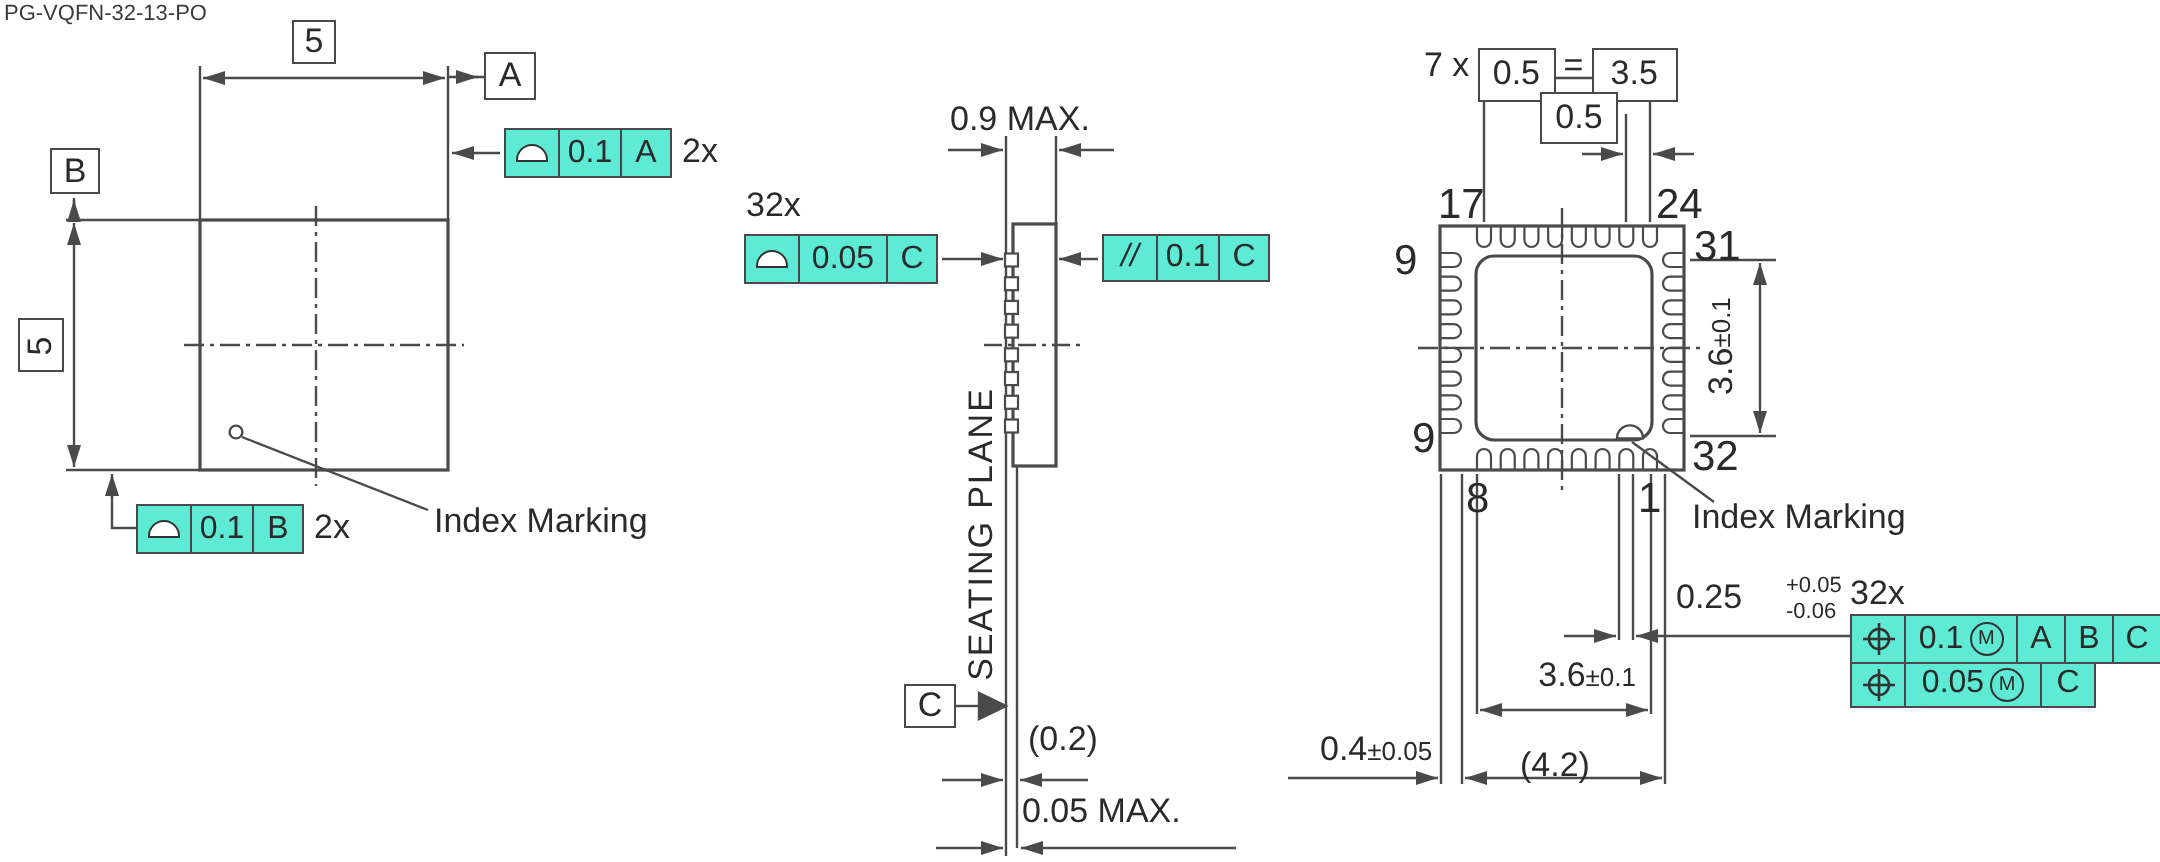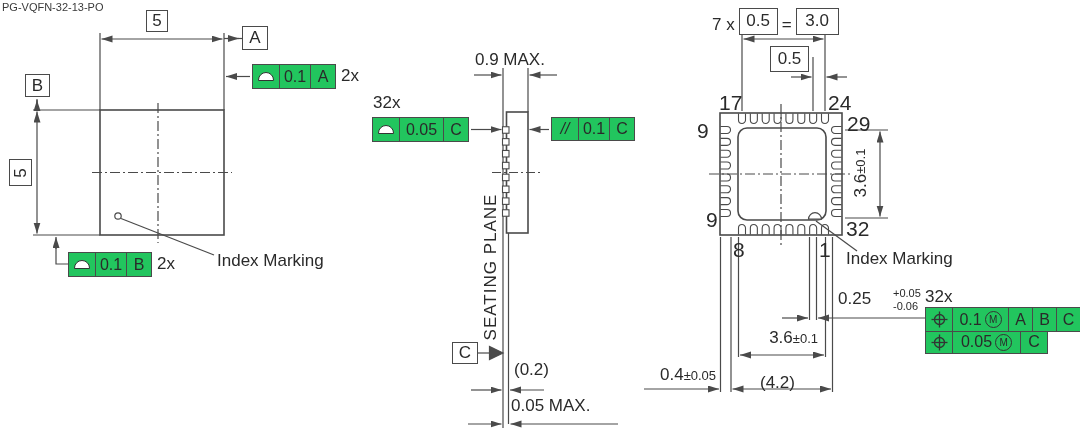--- a/index.html
+++ b/index.html
@@ -7,33 +7,33 @@
          font-family:Liberation Sans, sans-serif;color:#2a2a2a;}
   #lines{position:absolute;left:0;top:0;}
   .lbl{position:absolute;font-size:17px;color:#2a2a2a;white-space:nowrap;line-height:1.1;}
   .sm{font-size:13px;}
   .pin{font-size:21px;}
   .ttl{font-size:11px;color:#3a3a3a;}
   .boxdim{position:absolute;border:1.4px solid #4a4a4a;background:#fff;display:flex;
           align-items:center;justify-content:center;font-size:17px;box-sizing:border-box;}
   .dbox{position:absolute;border:1.4px solid #4a4a4a;background:#fff;display:flex;
         align-items:center;justify-content:center;font-size:17px;box-sizing:border-box;}
-  .fcf{position:absolute;display:flex;background:#22c55e;border:1.4px solid #4a4a4a;box-sizing:border-box;}
+  .fcf{position:absolute;display:flex;background:#5eead4;border:1.4px solid #4a4a4a;box-sizing:border-box;}
   .fcf .cell{display:flex;align-items:center;justify-content:center;font-size:16px;
              border-left:1.4px solid #4a4a4a;box-sizing:border-box;height:100%;}
   .fcf .cell:first-child{border-left:none;}
   .dome{display:inline-block;width:16px;height:9px;border:1.5px solid #333;
         border-radius:8px 8px 0 0;box-sizing:border-box;background:#fff;}
   .mcirc{display:inline-flex;width:15px;height:15px;border:1.3px solid #333;border-radius:50%;
          align-items:center;justify-content:center;font-size:10px;margin-left:3px;flex:none;}
   .rot{transform:rotate(-90deg);}
   .vlbl{position:absolute;display:flex;align-items:center;justify-content:center;
         white-space:nowrap;}
   .stack{position:absolute;display:flex;flex-direction:column;font-size:11px;line-height:13px;}
-  .eqrow{display:flex;align-items:flex-end;gap:4px;}
+  .eqrow{display:flex;align-items:flex-start;gap:4px;margin-top:16px;}
 </style>
 </head>
 <body>
 
 <div id="stage">
 
   <svg id="lines" width="1080" height="431" viewBox="0 0 1080 431">
     <defs>
       <marker id="ah" markerUnits="userSpaceOnUse" markerWidth="12" markerHeight="8" refX="11" refY="3.5" orient="auto-start-reverse">
         <path d="M0,0 L11,3.5 L0,7 Z" fill="#4a4a4a"></path>
@@ -216,28 +216,28 @@
   </div>
   <div class="vlbl" style="left:411px;top:258px;width:160px;height:18px;font-size:17px;letter-spacing:1px;transform:rotate(-90deg)">SEATING PLANE</div>
   <div class="dbox" style="left:452px;top:342px;width:26px;height:22px">C</div>
   <div class="lbl" style="left:514px;top:361px">(0.2)</div>
   <div class="lbl" style="left:511px;top:397px">0.05 MAX.</div>
 
   <div class="lbl eqrow" style="left:712px;top:8px">
     <span>7 x</span>
     <span class="boxdim" style="position:static;width:39px;height:27px">0.5</span>
     <span>=</span>
-    <span class="boxdim" style="position:static;width:43px;height:27px">3.0</span>
+    <span class="boxdim" style="position:static;width:43px;height:27px">3.5</span>
   </div>
   <div class="boxdim" style="left:770px;top:46px;width:39px;height:26px">0.5</div>
 
   <div class="lbl pin" style="left:719px;top:91px">17</div>
   <div class="lbl pin" style="left:828px;top:91px">24</div>
   <div class="lbl pin" style="left:697px;top:119px">9</div>
-  <div class="lbl pin" style="left:847px;top:112px">29</div>
+  <div class="lbl pin" style="left:847px;top:112px">31</div>
   <div class="lbl pin" style="left:706px;top:208px">9</div>
   <div class="lbl pin" style="left:846px;top:217px">32</div>
   <div class="lbl pin" style="left:733px;top:238px">8</div>
   <div class="lbl pin" style="left:819px;top:238px">1</div>
 
   <div class="vlbl" style="left:817px;top:164px;width:88px;height:18px;transform:rotate(-90deg)">
     <span class="lbl" style="position:static">3.6</span>
       <span class="lbl sm" style="position:static">±0.1</span>
   </div>
   <div class="lbl" style="left:846px;top:250px">Index Marking</div>

